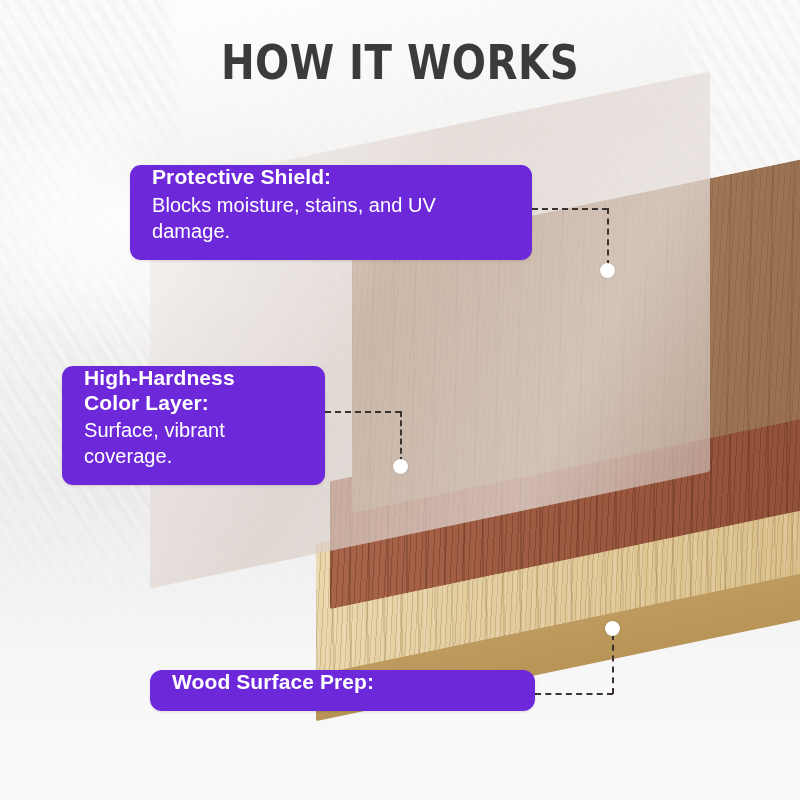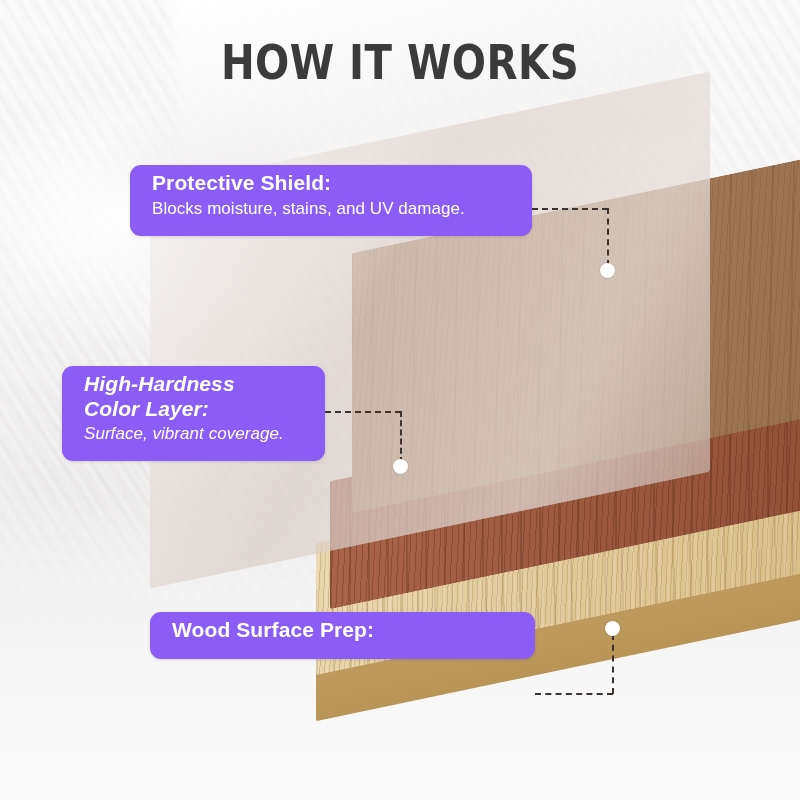--- a/index.html
+++ b/index.html
@@ -138,37 +138,37 @@
   .shield-gloss{
     left:150px; top:130px; width:560px; height:400px;
     transform:skewY(-11.8deg);
     background:linear-gradient(118deg, rgba(255,255,255,.55) 0%, rgba(255,255,255,.06) 40%, rgba(255,255,255,.30) 75%, rgba(255,255,255,.05) 100%);
     border-radius:3px;
   }
 
   
   .callout{
     position:absolute;
-    background:#8b5cf6;
+    background:#6d28d9;
     border-radius:11px;
     color:#fff;
-    padding:6px 20px 16px 22px;
+    padding:0 20px 16px 22px;
     box-shadow:0 1px 3px rgba(0,0,0,.12);
   }
   .callout .title{
     font-size:21px; font-weight:bold; line-height:1.17; letter-spacing:.1px;
     white-space:pre-line;
   }
   .callout .desc{
-    font-size:17px; font-weight:normal; line-height:1.3; margin-top:2px;
+    font-size:20px; font-weight:normal; line-height:1.3; margin-top:2px;
     letter-spacing:.05px;
   }
   #box1{ left:130px; top:165px; width:402px; }
-  #box2{ left:62px;  top:366px; width:263px;font-style:italic; }
-  #box3{ left:150px; top:612px; width:385px; }
+  #box2{ left:62px;  top:366px; width:263px; }
+  #box3{ left:150px; top:670px; width:385px;border-radius:12px; }
 
   
   .lead{ position:absolute; }
   .lead-h{
     border-top:2px dashed #3a3330; height:0;
   }
   .lead-v{
     border-left:2px dashed #3a3330; width:0;
   }
   .dot{

